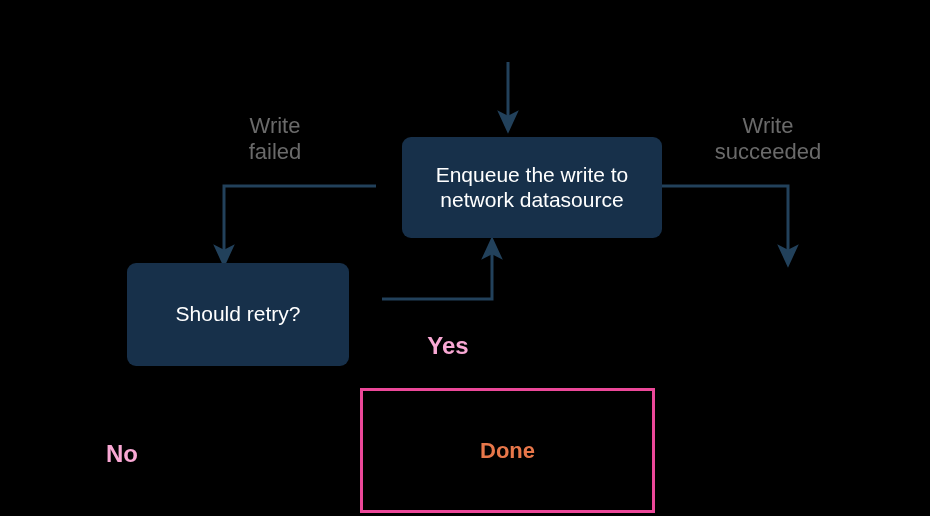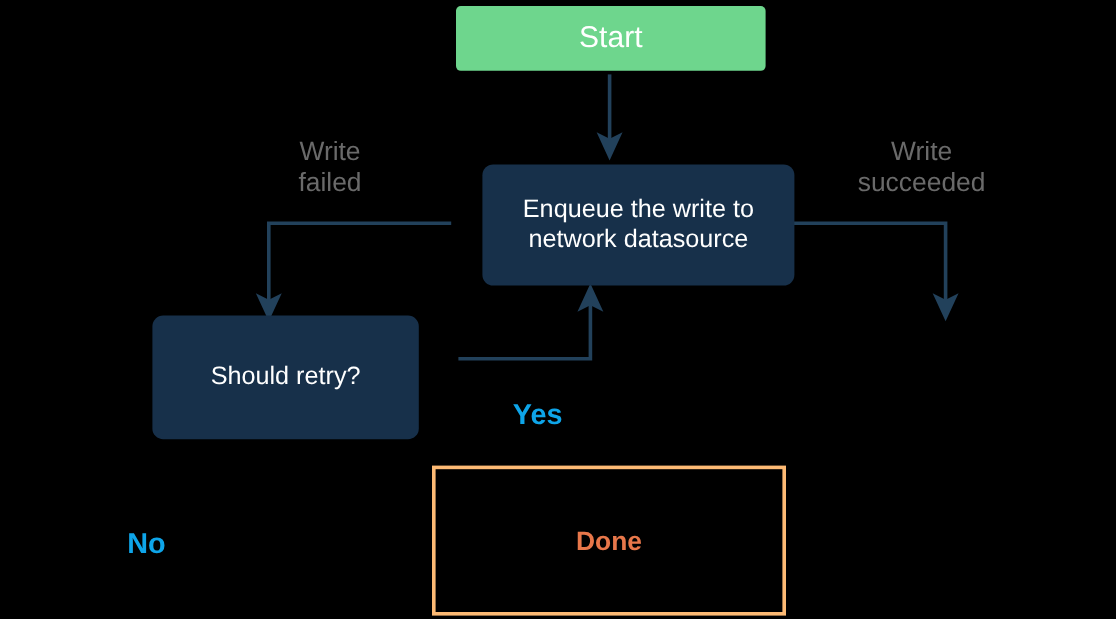--- a/index.html
+++ b/index.html
@@ -71,42 +71,42 @@
     top: 263px;
     width: 255px;
     height: 103px;
   }
   .node-done {
     left: 360px;
     top: 388px;
     width: 295px;
     height: 125px;
     background: transparent;
-    border: 3px solid #fdba74;
+    border: 3px solid #ec4899;
     border-radius: 0;
     color: #e8774a;
     font-size: 22px;
     font-weight: 700;
   }
   .edge-label {
     position: absolute;
     color: #6b6b6b;
     text-align: center;
     line-height: 1.18;
     white-space: pre-line;
   }
   .edge-label-thin {
     font-size: 22px;
     font-weight: 400;
     color: #6a6a6a;
   }
   .edge-label-bold {
     font-size: 24px;
     font-weight: 700;
-    color: #0ea5e9;
+    color: #f9a8d4;
   }
   .lbl-write-failed {
     left: 200px;
     top: 113px;
     width: 150px;
   }
   .lbl-write-succeeded {
     left: 678px;
     top: 113px;
     width: 180px;
@@ -144,23 +144,20 @@
 
     <g>
       <path d="M640,186 L788,186 L788,256" stroke="#22415b" stroke-width="3" fill="none" marker-end="url(#arrowhead)"></path>
     </g>
 
     <g>
       <path d="M382,299 L492,299 L492,248" stroke="#22415b" stroke-width="3" fill="none" marker-end="url(#arrowhead)"></path>
     </g>
   </svg>
 
-  <div class="node node-start">
-    <span>Start</span>
-  </div>
 
   <div class="node node-process node-enqueue">
     <span>Enqueue the write to network datasource</span>
   </div>
 
   <div class="node node-process node-retry">
     <span>Should retry?</span>
   </div>
 
 

